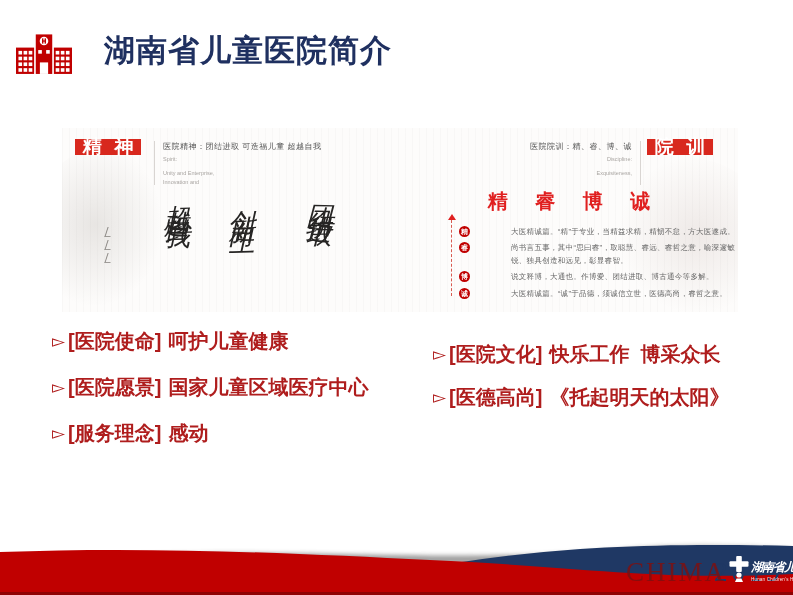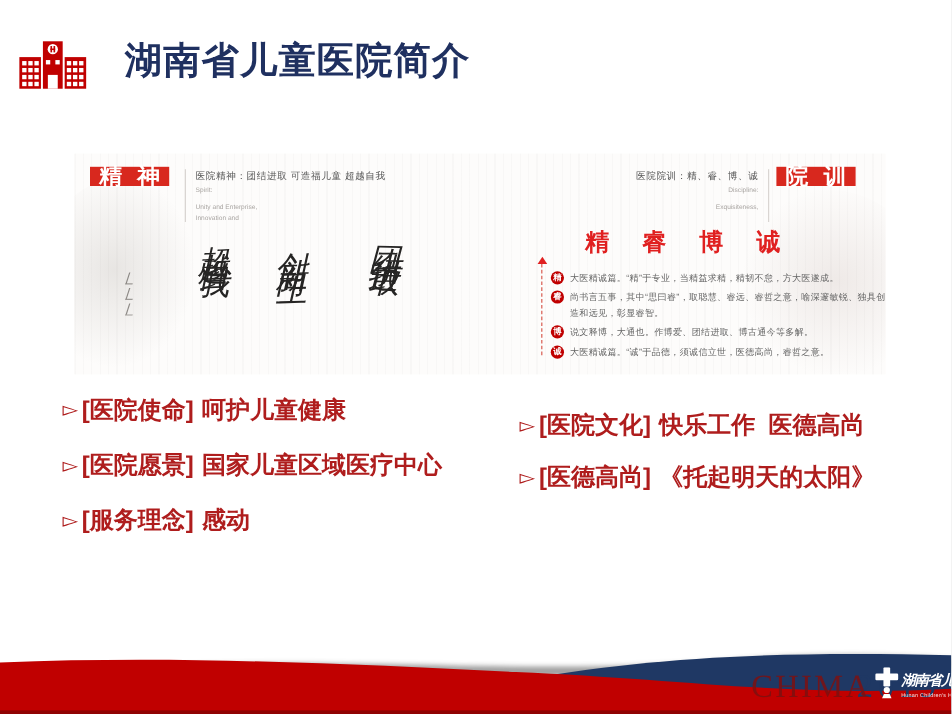--- a/index.html
+++ b/index.html
@@ -60,21 +60,21 @@
     position:absolute;left:400px;top:60px;width:225px;text-align:center;
     font-size:20px;font-weight:bold;color:var(--red_bright,#E02020);
     letter-spacing:11px;white-space:nowrap;
   }
   .motto-line{position:absolute;left:389px;top:92px;height:76px;width:0;
     border-left:1px dashed #d85a50;}
   .motto-line-arrow{position:absolute;left:-4px;top:-6px;width:0;height:0;
     border-left:4px solid transparent;border-right:4px solid transparent;
     border-bottom:6px solid var(--red_bright,#E02020);}
   .motto-list{position:absolute;left:397px;top:97px;width:286px;margin:0;padding:0;list-style:none;}
-  .motto-list li{display:flex;align-items:flex-start;margin-bottom:3px;}
+  .motto-list li{display:flex;align-items:flex-start;margin-bottom:3px;gap:36px;}
   .motto-badge{
     flex:0 0 auto;width:11px;height:11px;border-radius:50%;
     background:var(--red_footer,#C00000);color:#fff;font-size:7px;line-height:11px;
     text-align:center;margin:1px 5px 0 0;font-weight:bold;
   }
   .motto-text{margin:0;font-size:7.5px;line-height:1.75;color:#666;letter-spacing:.3px;}
   
   .bullets{position:absolute;}
   .bullets-left{left:52px;top:328px;}
   .bullets-right{left:433px;top:341px;}
@@ -216,21 +216,21 @@
     </div>
     <div class="bullet">
       <span class="arrow">▻</span><span class="tag">[医院愿景]</span><span class="txt">国家儿童区域医疗中心</span>
     </div>
     <div class="bullet">
       <span class="arrow">▻</span><span class="tag">[服务理念]</span><span class="txt">感动</span>
     </div>
   </section>
   <section class="bullets bullets-right">
     <div class="bullet">
-      <span class="arrow">▻</span><span class="tag">[医院文化]</span><span class="txt">快乐工作  医德高尚</span>
+      <span class="arrow">▻</span><span class="tag">[医院文化]</span><span class="txt">快乐工作  博采众长</span>
     </div>
     <div class="bullet">
       <span class="arrow">▻</span><span class="tag">[医德高尚]</span><span class="txt">《托起明天的太阳》</span>
     </div>
   </section>
 
   <footer class="footer">
     <svg class="waves" viewBox="0 0 793 70" preserveAspectRatio="none" aria-hidden="true">
       <defs>
         <filter id="blurf" x="-20%" y="-40%" width="140%" height="180%">

